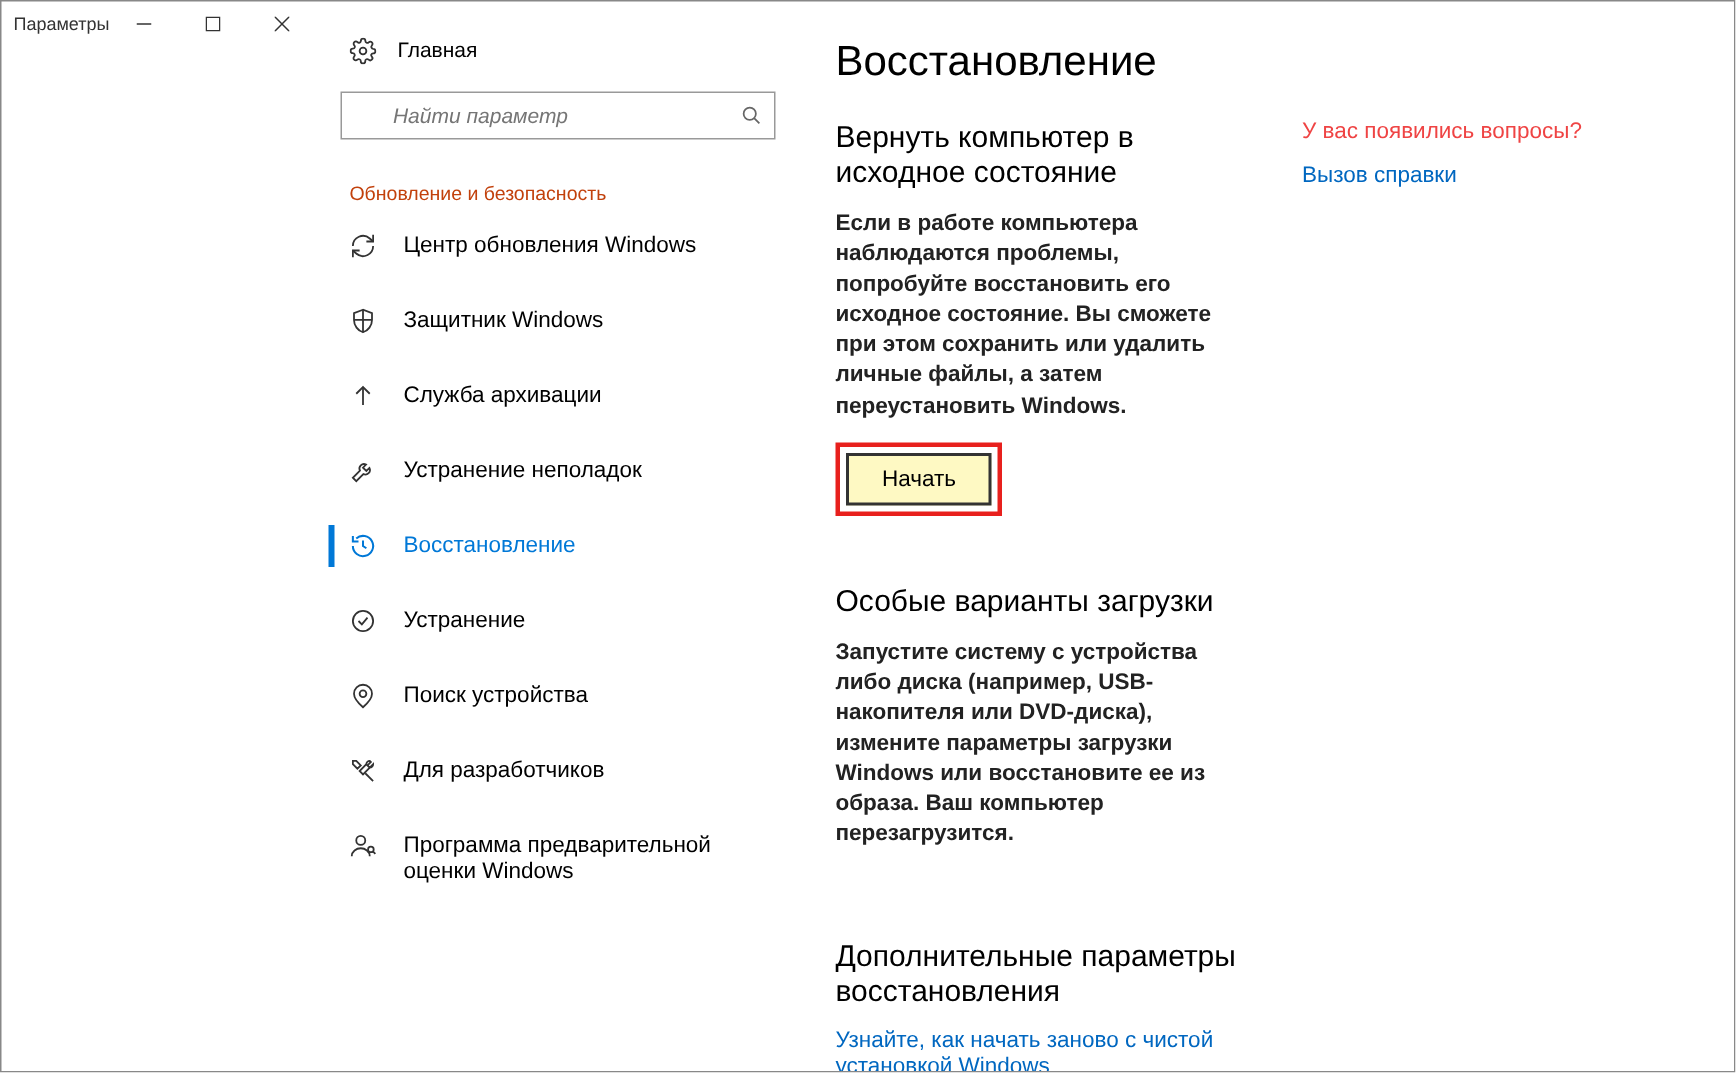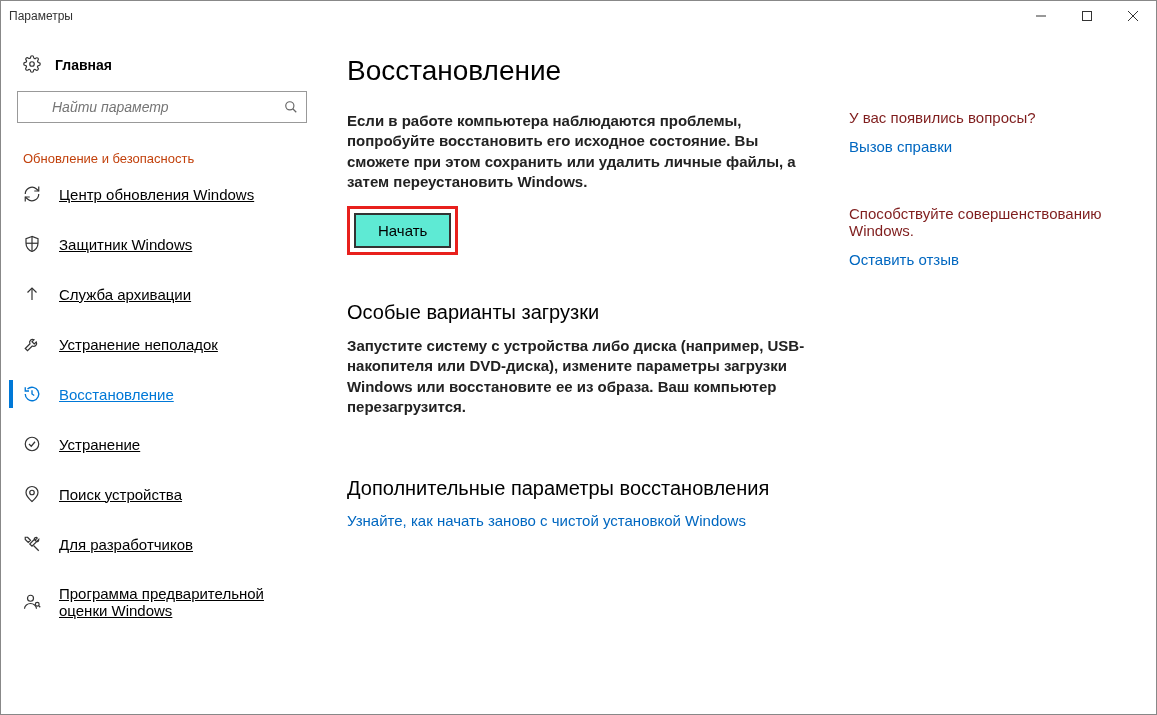--- a/index.html
+++ b/index.html
@@ -9,21 +9,21 @@
     background: #fff;
     color: #000;
     font-size: 14px;
   }
   .window {
     width: 1157px;
     height: 715px;
     border: 1px solid #888;
     background: #fff;
     display: flex;
-    flex-direction: column;
+    flex-direction: row;
   }
   .titlebar {
     height: 30px;
     display: flex;
     align-items: center;
     padding-left: 8px;
     font-size: 12px;
     color: #333;
     border-bottom: 0px solid #eee;
   }
@@ -46,25 +46,24 @@
     padding: 24px 8px 0 8px;
     overflow: hidden;
   }
   .sidebar {
     width: 310px;
     flex: 0 0 310px;
     padding-left: 8px;
   }
   .home-row {
     display: flex;
-    align-items: flex-end;
+    align-items: flex-start;
     gap: 14px;
     margin-bottom: 18px;
     padding-left: 6px;
-    font-weight: bold;
   }
   .home-row .icon { width: 18px; height: 18px; display:flex; align-items:center; justify-content:center;}
   .search-box {
     display: flex;
     align-items: center;
     border: 1px solid #999;
     height: 32px;
     width: 290px;
     padding: 0 8px;
     margin-bottom: 28px;
@@ -81,28 +80,26 @@
   }
   .search-icon { font-size: 14px; color: #666; }
   .section-title {
     font-size: 13px;
     color: #c2410c;
     margin-bottom: 12px;
     padding-left: 6px;
   }
   .nav-item {
     display: flex;
-    align-items: center;
     gap: 18px;
     padding: 7px 6px 7px 6px;
     margin-bottom: 18px;
     cursor: default;
     width: 300px;
     position: relative;
-    text-decoration: underline;
   }
   .nav-item .icon { width: 18px; height: 18px; display:flex; align-items:center; justify-content:center; color:#333;}
   .nav-item .label { font-size: 15px; }
   .nav-item.active {
     color: #0078d7;
   }
   .nav-item.active .icon { color: #0078d7; }
   .nav-item.active::before {
     content: "";
     position: absolute;
@@ -131,21 +128,21 @@
   }
   .body-text {
     font-size: 15px;
     line-height: 1.35;
     margin-bottom: 14px;
     color: #222;
     font-weight: bold;
   }
   .btn {
     display: inline-block;
-    background: #5eead4;
+    background: #fef9c3;
     border: none;
     padding: 9px 20px;
     font-size: 15px;
     font-family: inherit;
   }
   .btn-wrap-highlight {
     display: inline-block;
     border: 3px solid #e8201d;
     padding: 4px;
   }
@@ -163,21 +160,21 @@
     width: 290px;
     flex: 0 0 290px;
     padding-top: 54px;
     padding-left: 10px;
     padding-right: 10px;
   }
   .right-block { margin-bottom: 50px; }
   .right-heading {
     font-size: 15px;
     margin-bottom: 12px;
-    color: #7f1d1d;
+    color: #ef4444;
   }
   svg { display:block; }
 </style>
 </head>
 <body>
 
 <div class="window">
 
   <div class="titlebar">
     <span class="title-text">Параметры</span>
@@ -322,20 +319,21 @@
             </svg>
         </span>
         <span class="label">Программа предварительной оценки Windows</span>
       </div>
 
     </div>
 
     <div class="main">
       <div class="page-title">Восстановление</div>
 
+      <div class="subheading">Вернуть компьютер в исходное состояние</div>
       <div class="body-text">Если в работе компьютера наблюдаются проблемы, попробуйте восстановить его исходное состояние. Вы сможете при этом сохранить или удалить личные файлы, а затем переустановить Windows.</div>
       <span class="btn-wrap-highlight">
         <button class="btn">Начать</button>
       </span>
 
       <div class="section-gap"></div>
 
       <div class="subheading">Особые варианты загрузки</div>
       <div class="body-text">Запустите систему с устройства либо диска (например, USB-накопителя или DVD-диска), измените параметры загрузки Windows или восстановите ее из образа. Ваш компьютер перезагрузится.</div>
 
@@ -343,20 +341,16 @@
 
       <div class="subheading">Дополнительные параметры восстановления</div>
       <div class="link">Узнайте, как начать заново с чистой установкой Windows</div>
     </div>
 
     <div class="right-pane">
       <div class="right-block">
         <div class="right-heading">У вас появились вопросы?</div>
         <div class="link">Вызов справки</div>
       </div>
-      <div class="right-block">
-        <div class="right-heading">Способствуйте совершенствованию Windows.</div>
-        <div class="link">Оставить отзыв</div>
-      </div>
     </div>
 
   </div>
 </div>
 
 </body></html>

